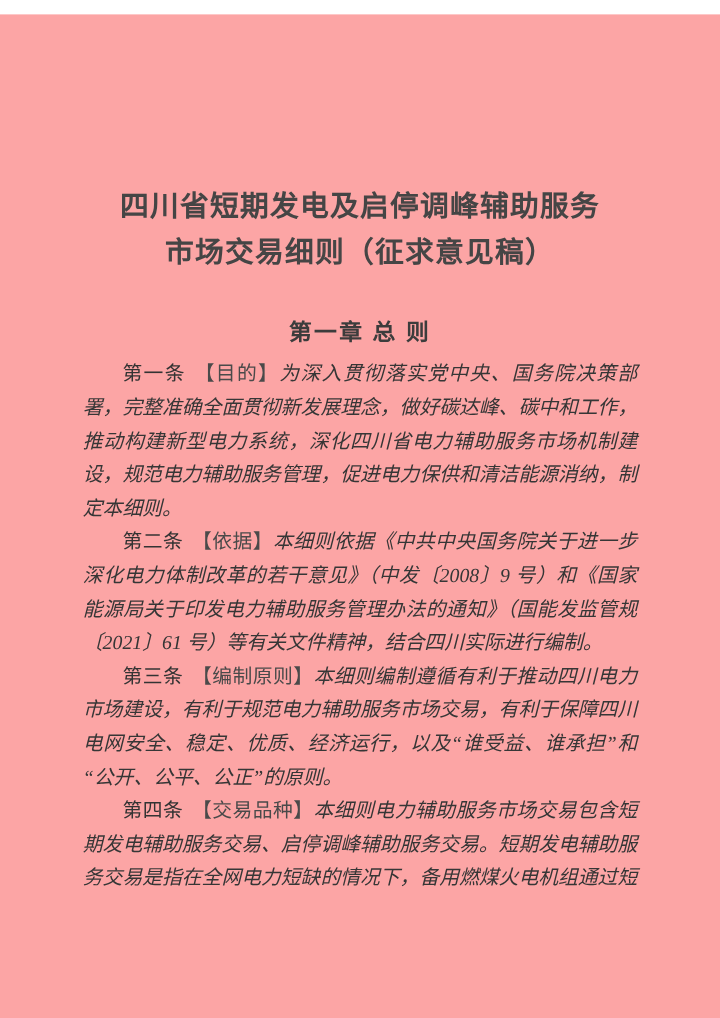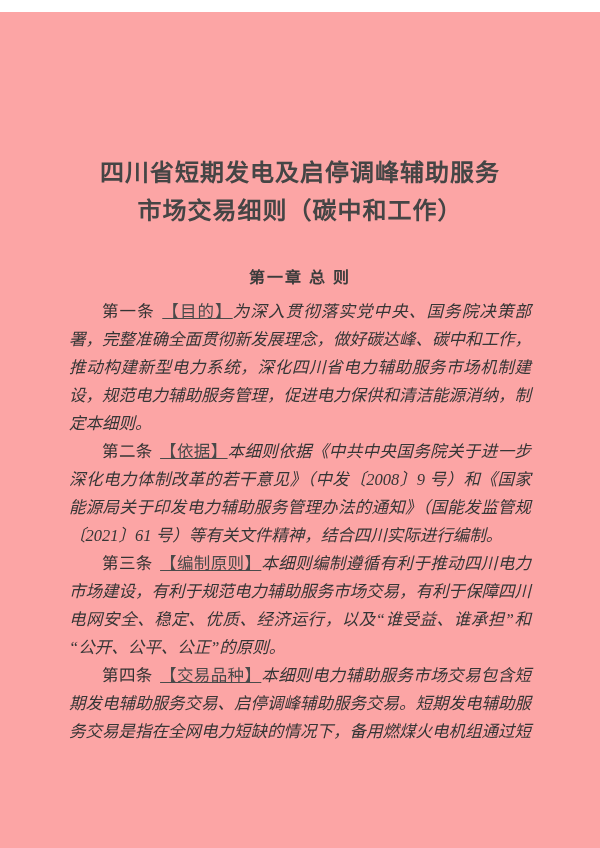--- a/index.html
+++ b/index.html
@@ -25,21 +25,21 @@
     line-height: 38px;
     color: #454545;
     letter-spacing: 1px;
   }
   .doc-title .title-line {
     display: block;
   }
   .chapter-heading {
     margin: 36px 0 0 0;
     text-align: center;
-    font-size: 16px;
+    font-size: 19px;
     font-weight: bold;
     color: #3c3c3c;
     letter-spacing: 2px;
     line-height: 24px;
   }
   .body-block {
     width: 462px;
     margin: 8px auto 0 auto;
     padding-left: 0;
   }
@@ -52,35 +52,34 @@
     text-indent: 2em;
     word-break: break-all;
   }
   .art-num {
     font-weight: normal;
     color: #333333;
     margin-right: 0.45em;
   }
   .art-label {
     color: #4a4a4a;
-    text-decoration: underline;
   }
   .art-body {
     color: #363636;
     font-style: italic;
   }
 </style>
 </head>
 <body>
 
 <div class="page">
 
   <h1 class="doc-title">
     <span class="title-line">四川省短期发电及启停调峰辅助服务</span>
-    <span class="title-line">市场交易细则（碳中和工作）</span>
+    <span class="title-line">市场交易细则（征求意见稿）</span>
   </h1>
 
   <h2 class="chapter-heading">第一章 总 则</h2>
 
   <div class="body-block">
 
     <p class="article">
       <span class="art-num">第一条</span><span class="art-label">【目的】</span><span class="art-body">为深入贯彻落实党中央、国务院决策部署，完整准确全面贯彻新发展理念，做好碳达峰、碳中和工作，推动构建新型电力系统，深化四川省电力辅助服务市场机制建设，规范电力辅助服务管理，促进电力保供和清洁能源消纳，制定本细则。</span>
     </p>
 

